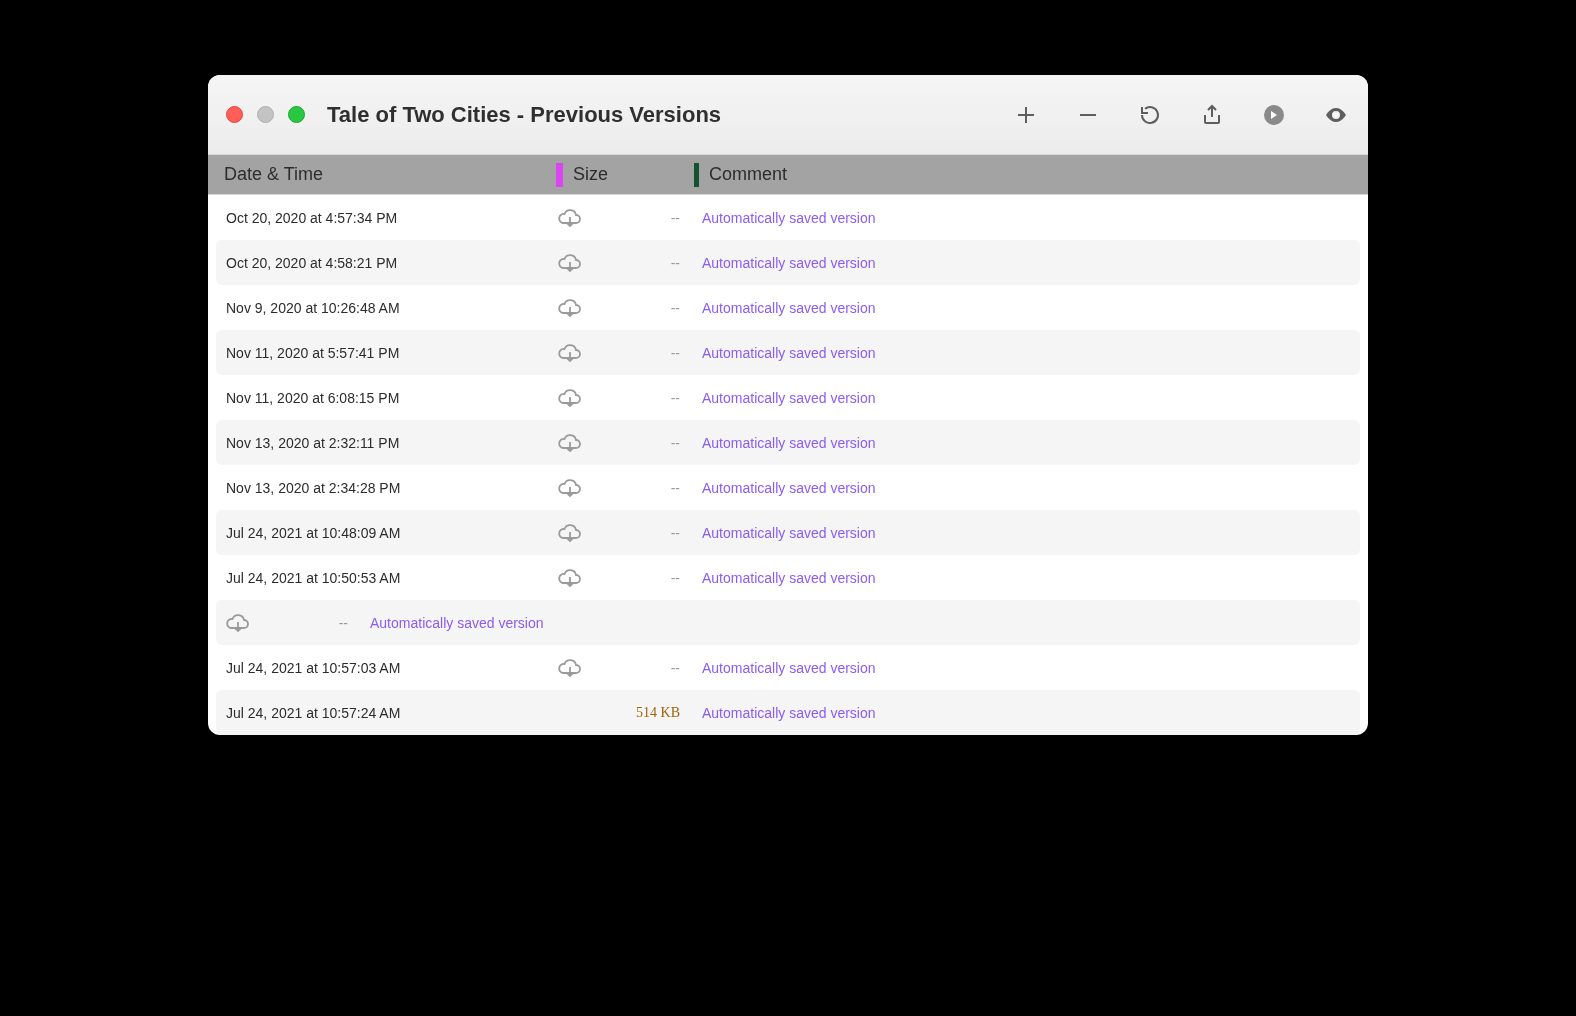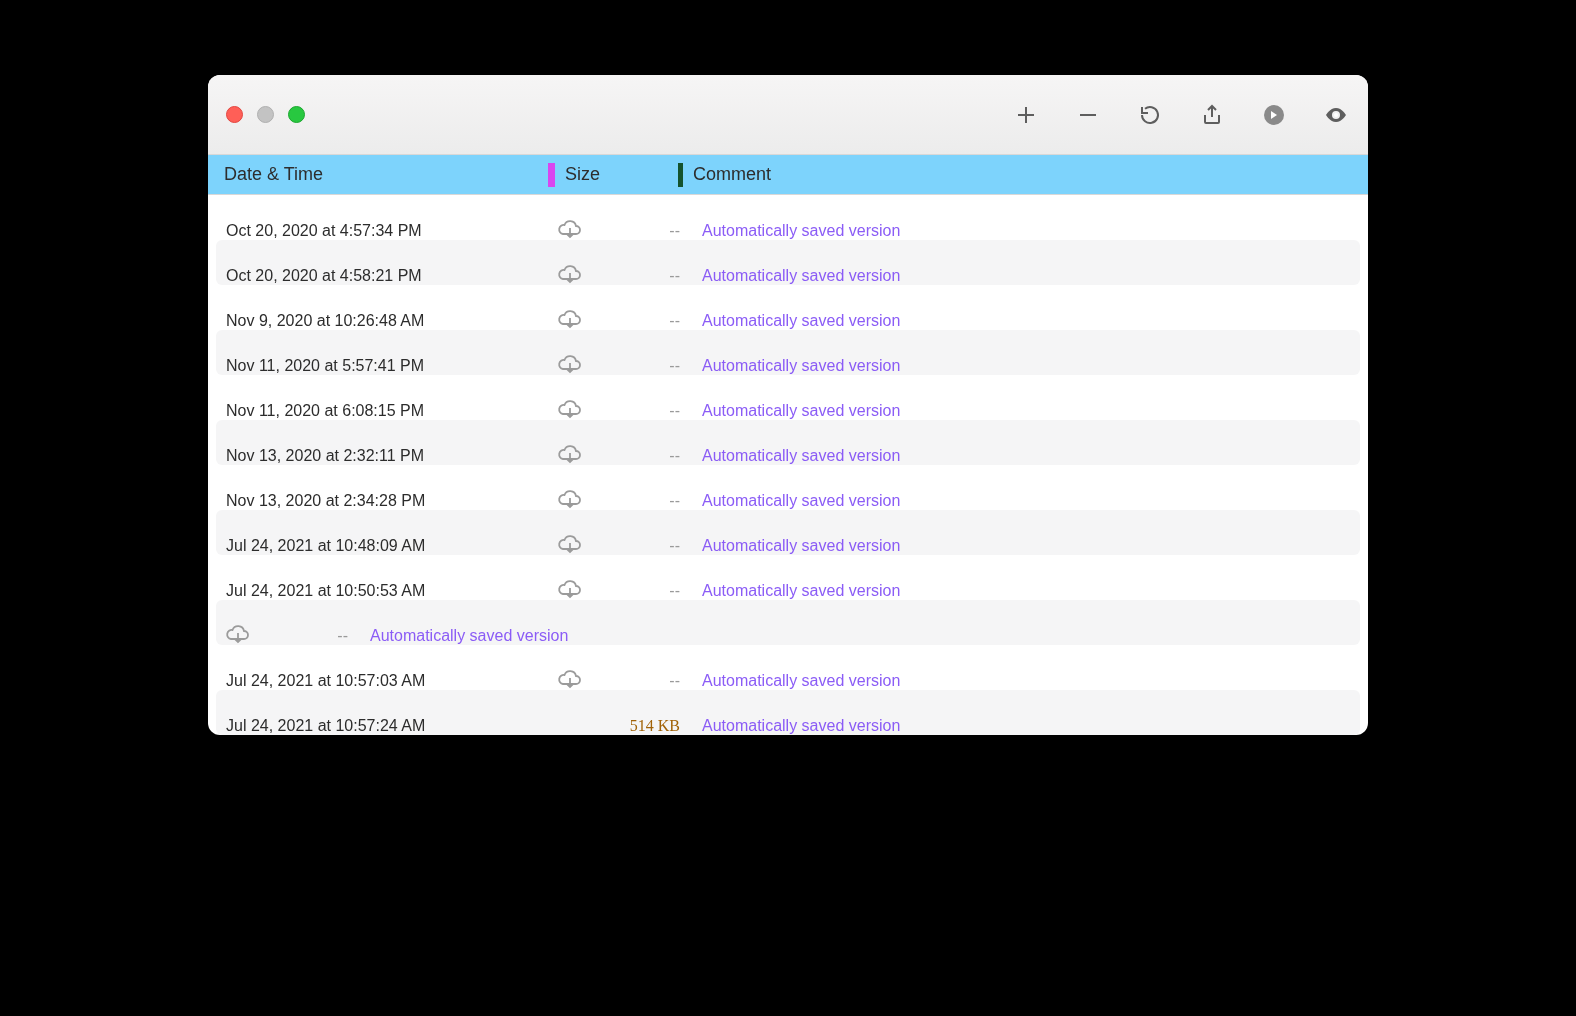--- a/index.html
+++ b/index.html
@@ -61,34 +61,35 @@
       align-items: center;
       justify-content: center;
       color: #5e5e5e;
       cursor: pointer;
     }
     .tb-btn svg { width: 24px; height: 24px; }
     .header-row {
       display: flex;
       height: 40px;
       border-bottom: 1px solid #d8d8d8;
-      background: #7dd3fc;
+      background: #a3a3a3;
       font-size: 18px;
       color: #2d2d2d;
       align-items: center;
+      gap: 8px;
     }
     .col-date { width: 340px; padding-left: 16px; }
     .col-size-header { width: 130px; padding-left: 10px; border-left: 7px solid #d946ef; height: 24px; display:flex; align-items:center;}
     .col-comment-header { flex: 1; padding-left: 10px; border-left: 5px solid #14532d; height:24px; display:flex; align-items:center;}
     .rows { }
     .row {
       display: flex;
-      align-items: flex-end;
+      align-items: center;
       height: 45px;
-      font-size: 16px;
+      font-size: 14px;
       border-radius: 6px;
       margin: 0 8px;
     }
     .row.alt { background: #f5f5f6; }
     .cell-date {
       width: 332px;
       padding-left: 10px;
       color: #2c2c2c;
     }
     .cell-cloud {
@@ -115,20 +116,21 @@
 </head>
 <body>
 
 <div class="window">
   <div class="titlebar">
     <div class="traffic-lights">
       <div class="tl tl-close"></div>
       <div class="tl tl-min"></div>
       <div class="tl tl-zoom"></div>
     </div>
+    <div class="title">Tale of Two Cities - Previous Versions</div>
     <div class="spacer"></div>
     <div class="tb-actions">
       <div class="tb-btn">
         <svg viewBox="0 0 24 24" fill="none" stroke="currentColor" stroke-width="2">
             <line x1="12" y1="4" x2="12" y2="20"></line>
             <line x1="4" y1="12" x2="20" y2="12"></line>
           </svg>
       </div>
       <div class="tb-btn">
         <svg viewBox="0 0 24 24" fill="none" stroke="currentColor" stroke-width="2">

